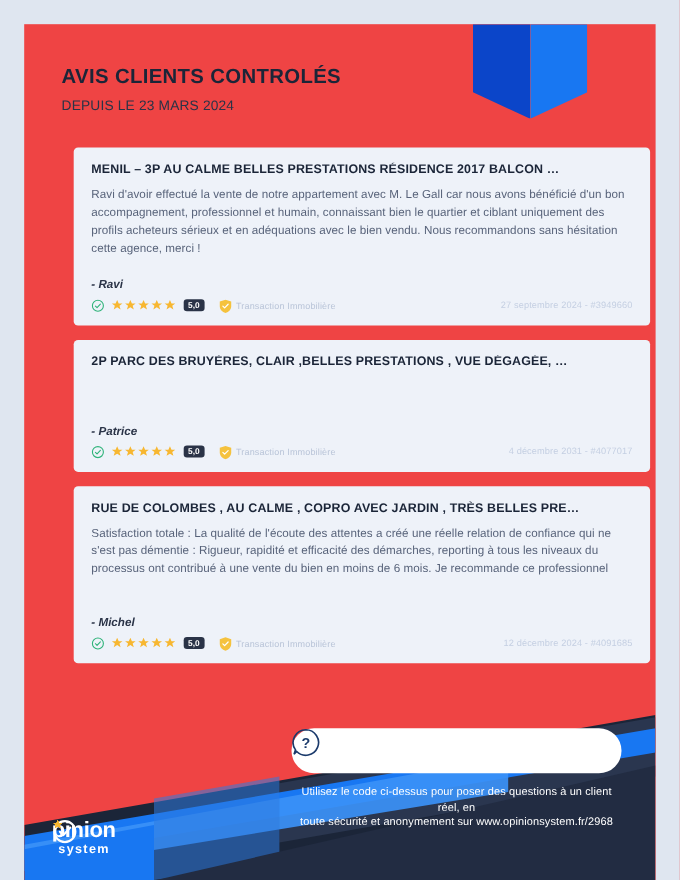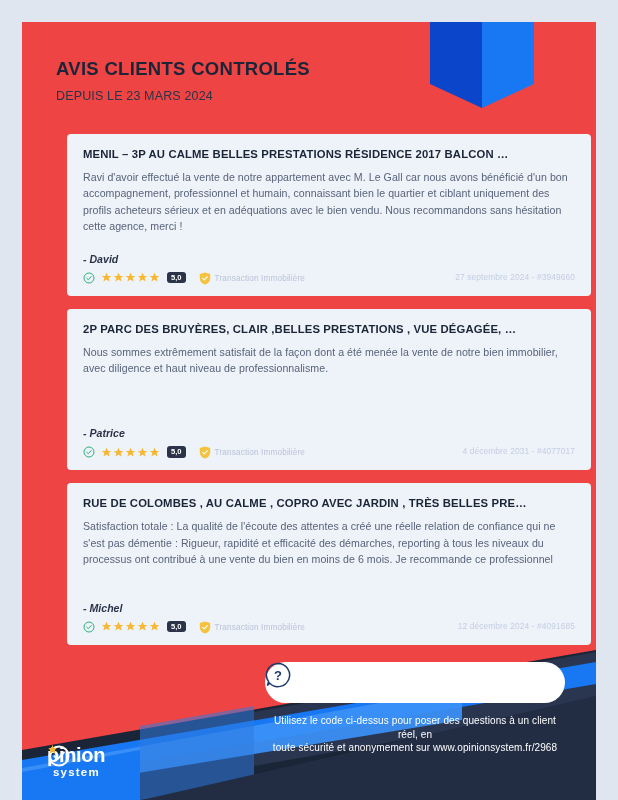--- a/index.html
+++ b/index.html
@@ -259,21 +259,21 @@
   <div class="header">
     <h1>AVIS CLIENTS CONTROLÉS</h1>
     <h2>DEPUIS LE 23 MARS 2024</h2>
   </div>
 
   <div class="cards">
 
     <div class="card">
       <div class="card-title">MENIL – 3P AU CALME BELLES PRESTATIONS RÉSIDENCE 2017 BALCON …</div>
       <div class="card-body">Ravi d'avoir effectué la vente de notre appartement avec M. Le Gall car nous avons bénéficié d'un bon accompagnement, professionnel et humain, connaissant bien le quartier et ciblant uniquement des profils acheteurs sérieux et en adéquations avec le bien vendu. Nous recommandons sans hésitation cette agence, merci !</div>
-      <div class="card-author">- David</div>
+      <div class="card-author">- Ravi</div>
       <div class="card-footer">
         <svg class="verified-icon" viewBox="0 0 24 24">
           <circle cx="12" cy="12" r="10" fill="none" stroke="#2fb37a" stroke-width="2"></circle>
           <path d="M7.5 12.4l3 3 6-6.4" fill="none" stroke="#2fb37a" stroke-width="2" stroke-linecap="round" stroke-linejoin="round"></path>
         </svg>
         <div class="stars">
           <svg viewBox="0 0 24 24">
               <path d="M12 1.5l3.1 7h7.4l-5.9 4.6 2.2 7.4L12 16.2 5.2 20.5l2.2-7.4L1.5 8.5h7.4z" fill="#f7b731"></path>
             </svg>
           <svg viewBox="0 0 24 24">
@@ -296,21 +296,20 @@
             <path d="M7.2 12.6l3.2 3.2 6.4-6.6" fill="none" stroke="#ffffff" stroke-width="2.2" stroke-linecap="round" stroke-linejoin="round"></path>
           </svg>
           <span class="badge-label">Transaction Immobilière</span>
         </div>
         <div class="card-meta">27 septembre 2024 -  #3949660</div>
       </div>
     </div>
 
     <div class="card">
       <div class="card-title">2P PARC DES BRUYÈRES, CLAIR ,BELLES PRESTATIONS , VUE DÉGAGÉE, …</div>
-      <div class="card-body">Nous sommes extrêmement satisfait de la façon dont a été menée la vente de notre bien immobilier, avec diligence et haut niveau de professionnalisme.</div>
       <div class="card-author" style="margin-top:51px">- Patrice</div>
       <div class="card-footer">
         <svg class="verified-icon" viewBox="0 0 24 24">
           <circle cx="12" cy="12" r="10" fill="none" stroke="#2fb37a" stroke-width="2"></circle>
           <path d="M7.5 12.4l3 3 6-6.4" fill="none" stroke="#2fb37a" stroke-width="2" stroke-linecap="round" stroke-linejoin="round"></path>
         </svg>
         <div class="stars">
           <svg viewBox="0 0 24 24">
               <path d="M12 1.5l3.1 7h7.4l-5.9 4.6 2.2 7.4L12 16.2 5.2 20.5l2.2-7.4L1.5 8.5h7.4z" fill="#f7b731"></path>
             </svg>

